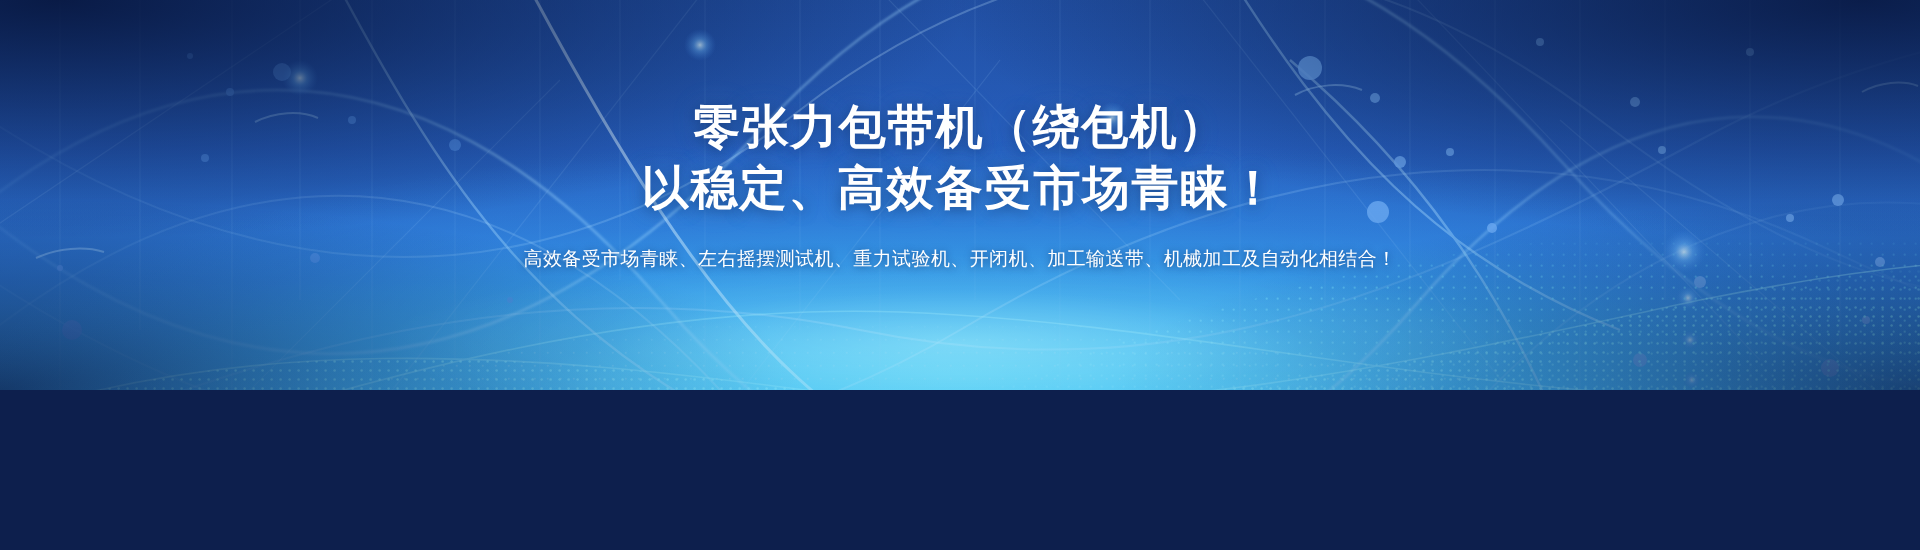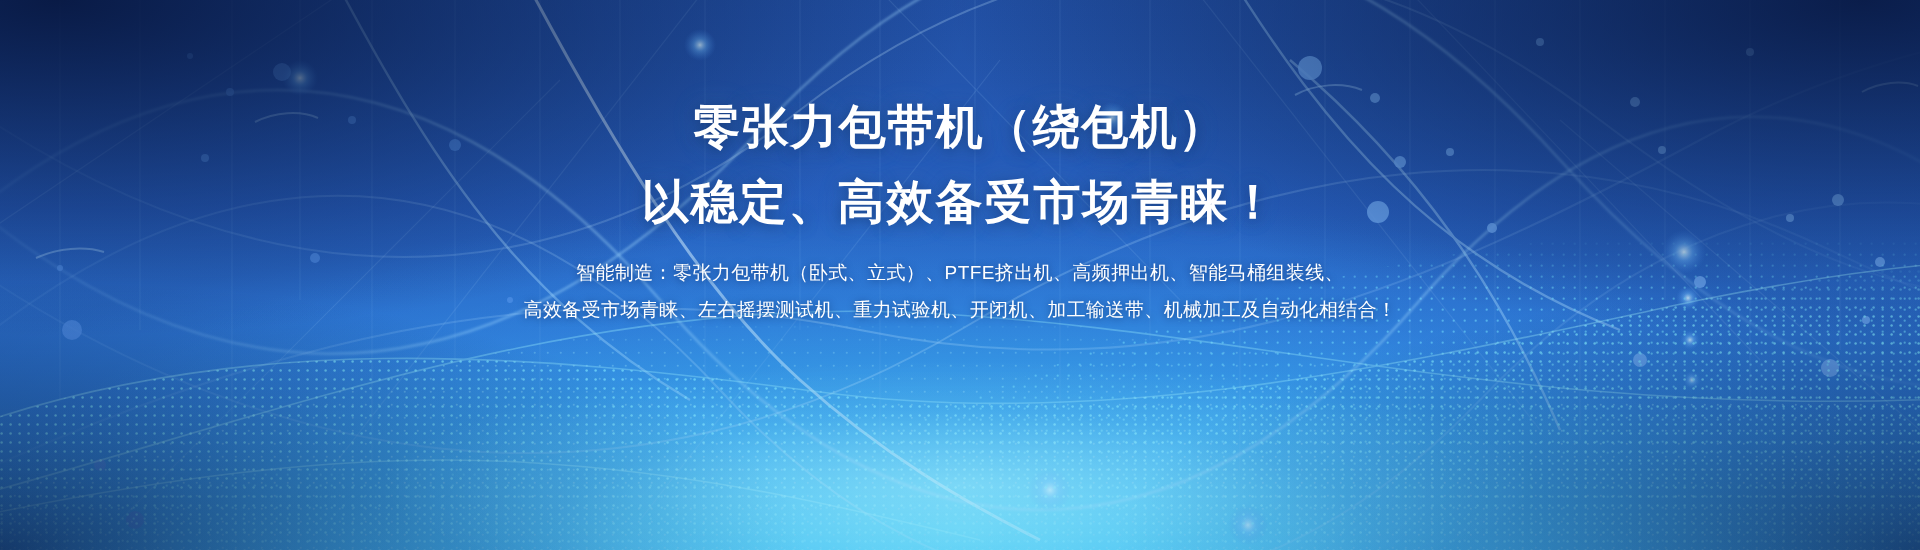--- a/index.html
+++ b/index.html
@@ -6,21 +6,21 @@
   * { margin:0; padding:0; box-sizing:border-box; }
   html,body{ background:#0d1f4d; }
   body{
     font-family:"Liberation Sans","DejaVu Sans",sans-serif;
     -webkit-font-smoothing:antialiased;
   }
 
   .banner{
     position:relative;
     width:1920px;
-    height:550px;
+    height:390px;
     overflow:hidden;
     background:#143a86;
   }
 
   
   .bg-base{
     position:absolute; inset:0;
     background:
       radial-gradient(ellipse 62% 58% at 50% 96%,
           #3fa9e8 0%, #2f8fd8 16%, #2272c4 34%, #1b5bb0 52%, #17439a 70%, #13306f 100%),
@@ -58,21 +58,21 @@
   }
   .title-line{
     color:#ffffff;
     font-weight:bold;
     font-size:47px;
     line-height:1.30;
     letter-spacing:1.5px;
     white-space:nowrap;
     text-shadow:0 2px 14px rgba(6,30,80,.55), 0 0 26px rgba(120,200,255,.22);
   }
-  .title-line.second{ letter-spacing:2px;margin-top:14px; }
+  .title-line.second{ letter-spacing:2px; }
 
   .sub-wrap{ margin-top:22px; text-align:center; }
   .sub-line{
     color:#ffffff;
     font-size:19px;
     line-height:1.95;
     letter-spacing:.4px;
     white-space:nowrap;
     text-shadow:0 1px 7px rgba(8,34,86,.62);
   }
@@ -278,18 +278,17 @@
   </svg>
 
   <div class="bg-vignette layer"></div>
   <div class="bg-sheen layer"></div>
 
   <div class="content">
     <h1 class="title-line">零张力包带机（绕包机）</h1>
     <h1 class="title-line second">以稳定、高效备受市场青睐！</h1>
 
     <div class="sub-wrap">
-      <p class="sub-line">智能制造：零张力包带机（卧式、立式）、PTFE挤出机、高频押出机、智能马桶组装线、</p>
       <p class="sub-line">高效备受市场青睐、左右摇摆测试机、重力试验机、开闭机、加工输送带、机械加工及自动化相结合！</p>
     </div>
   </div>
 
 </div>
 
 </body></html>

